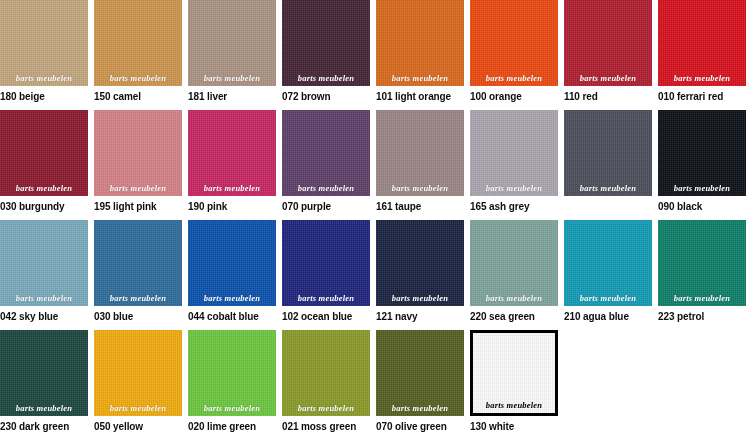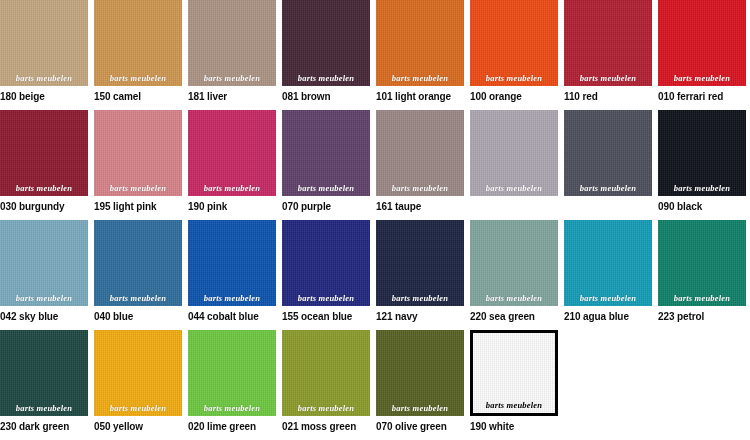--- a/index.html
+++ b/index.html
@@ -110,21 +110,21 @@
     <div class="swatch-cell">
       <div class="swatch-chip" style="background-color: rgb(171, 147, 131);">
         <div class="watermark">barts meubelen</div>
       </div>
       <div class="swatch-label">181 liver</div>
     </div>
     <div class="swatch-cell">
       <div class="swatch-chip" style="background-color: rgb(69, 38, 54);">
         <div class="watermark">barts meubelen</div>
       </div>
-      <div class="swatch-label">081 brown</div>
+      <div class="swatch-label">072 brown</div>
     </div>
     <div class="swatch-cell">
       <div class="swatch-chip" style="background-color: rgb(217, 106, 31);">
         <div class="watermark">barts meubelen</div>
       </div>
       <div class="swatch-label">101 light orange</div>
     </div>
     <div class="swatch-cell">
       <div class="swatch-chip" style="background-color: rgb(236, 74, 18);">
         <div class="watermark">barts meubelen</div>
@@ -170,20 +170,21 @@
     <div class="swatch-cell">
       <div class="swatch-chip" style="background-color: rgb(154, 135, 133);">
         <div class="watermark">barts meubelen</div>
       </div>
       <div class="swatch-label">161 taupe</div>
     </div>
     <div class="swatch-cell">
       <div class="swatch-chip" style="background-color: rgb(171, 165, 176);">
         <div class="watermark">barts meubelen</div>
       </div>
+      <div class="swatch-label">165 ash grey</div>
     </div>
     <div class="swatch-cell">
       <div class="swatch-chip" style="background-color: rgb(76, 79, 90);">
         <div class="watermark">barts meubelen</div>
       </div>
     </div>
     <div class="swatch-cell">
       <div class="swatch-chip" style="background-color: rgb(13, 17, 25);">
         <div class="watermark">barts meubelen</div>
       </div>
@@ -192,33 +193,33 @@
     <div class="swatch-cell">
       <div class="swatch-chip" style="background-color: rgb(121, 169, 189);">
         <div class="watermark">barts meubelen</div>
       </div>
       <div class="swatch-label">042 sky blue</div>
     </div>
     <div class="swatch-cell">
       <div class="swatch-chip" style="background-color: rgb(46, 109, 156);">
         <div class="watermark">barts meubelen</div>
       </div>
-      <div class="swatch-label">040 blue</div>
+      <div class="swatch-label">030 blue</div>
     </div>
     <div class="swatch-cell">
       <div class="swatch-chip" style="background-color: rgb(11, 83, 173);">
         <div class="watermark">barts meubelen</div>
       </div>
       <div class="swatch-label">044 cobalt blue</div>
     </div>
     <div class="swatch-cell">
       <div class="swatch-chip" style="background-color: rgb(32, 37, 126);">
         <div class="watermark">barts meubelen</div>
       </div>
-      <div class="swatch-label">155 ocean blue</div>
+      <div class="swatch-label">102 ocean blue</div>
     </div>
     <div class="swatch-cell">
       <div class="swatch-chip" style="background-color: rgb(28, 35, 65);">
         <div class="watermark">barts meubelen</div>
       </div>
       <div class="swatch-label">121 navy</div>
     </div>
     <div class="swatch-cell">
       <div class="swatch-chip" style="background-color: rgb(127, 164, 156);">
         <div class="watermark">barts meubelen</div>
@@ -264,17 +265,17 @@
     <div class="swatch-cell">
       <div class="swatch-chip" style="background-color: rgb(86, 96, 34);">
         <div class="watermark">barts meubelen</div>
       </div>
       <div class="swatch-label">070 olive green</div>
     </div>
     <div class="swatch-cell">
       <div class="swatch-chip bordered" style="background-color: rgb(251, 251, 251);">
         <div class="watermark dark">barts meubelen</div>
       </div>
-      <div class="swatch-label">190 white</div>
+      <div class="swatch-label">130 white</div>
     </div>
     <div class="swatch-cell empty"></div>
     <div class="swatch-cell empty"></div>
   </div>
 
 </body></html>

